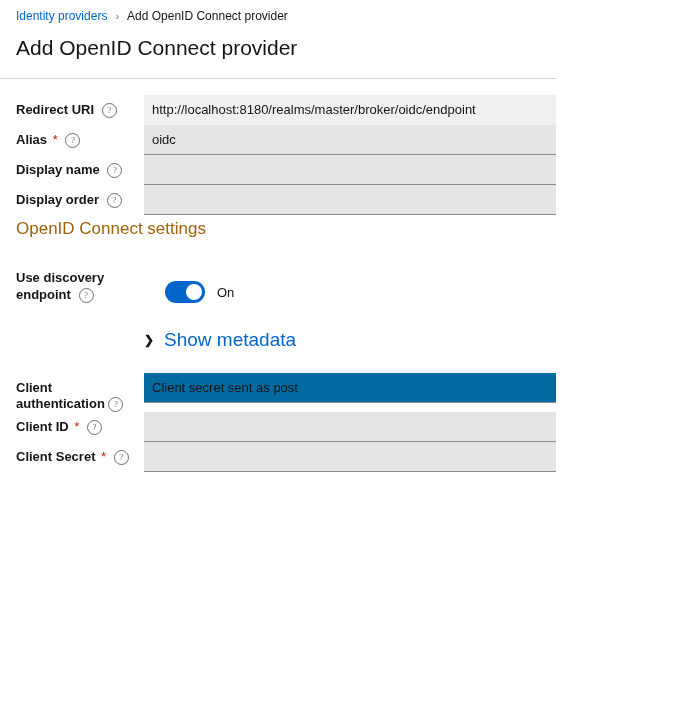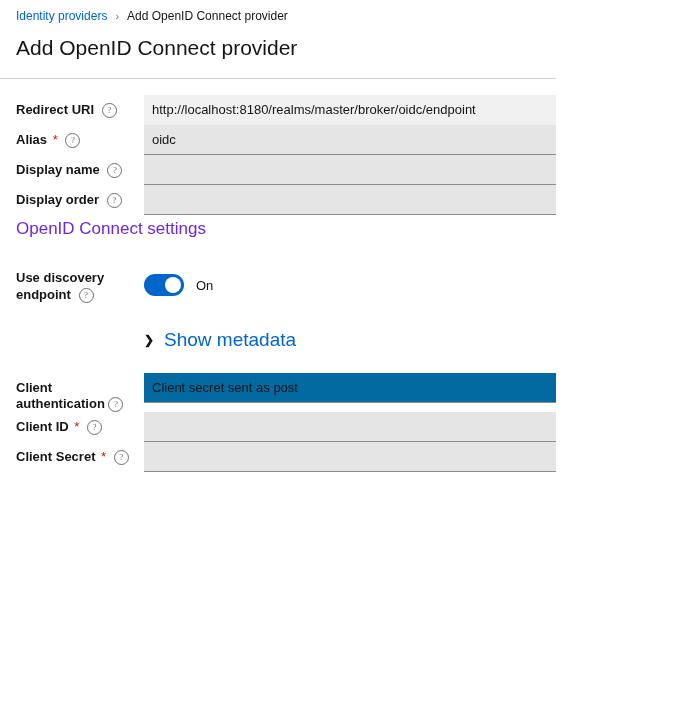--- a/index.html
+++ b/index.html
@@ -146,31 +146,32 @@
     border-bottom: 1px solid #8a8d90;
     cursor: pointer;
     line-height: 18px;
   }
 
   
   .section-title {
     font-size: 17px;
     line-height: 24px;
     font-weight: 400;
-    color: #6d28d9;
+    color: #a16207;
     padding: 2px 16px 0 16px;
     margin: 0 0 26px 0;
   }
 
   
   .switch-row {
     display: flex;
-    align-items: center;
+    align-items: flex-end;
     padding-left: 16px;
     margin-bottom: 26px;
+    gap: 21px;
   }
   .switch-label-col {
     width: 128px;
     flex: 0 0 128px;
     font-size: 13px;
     font-weight: bold;
     line-height: 17px;
     color: #151515;
     padding-top: 2px;
     box-sizing: border-box;

